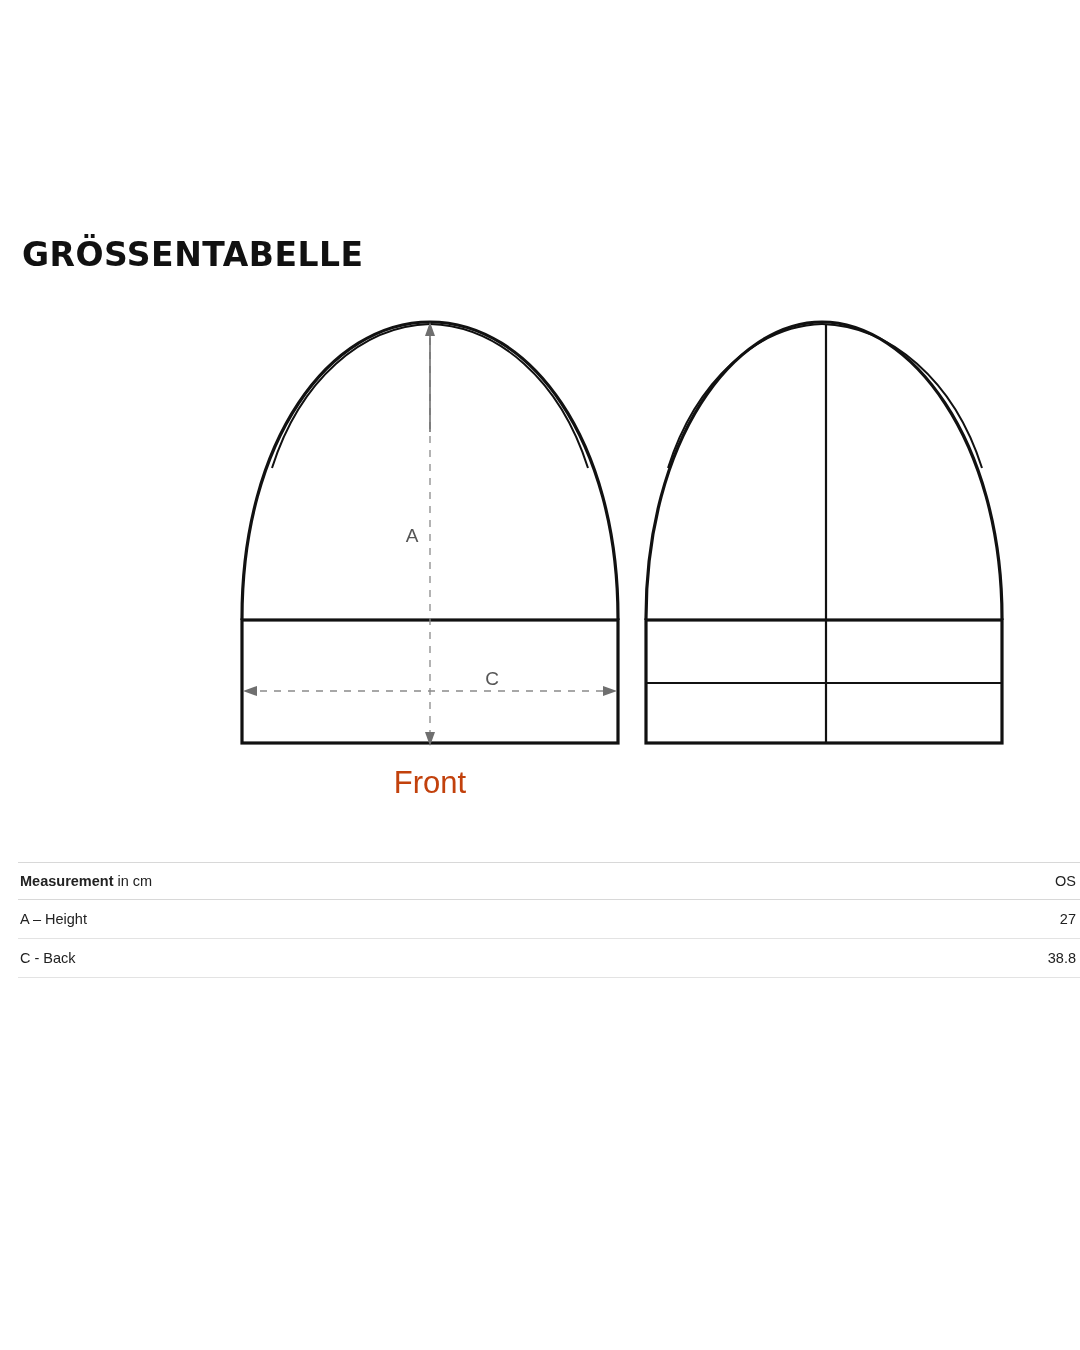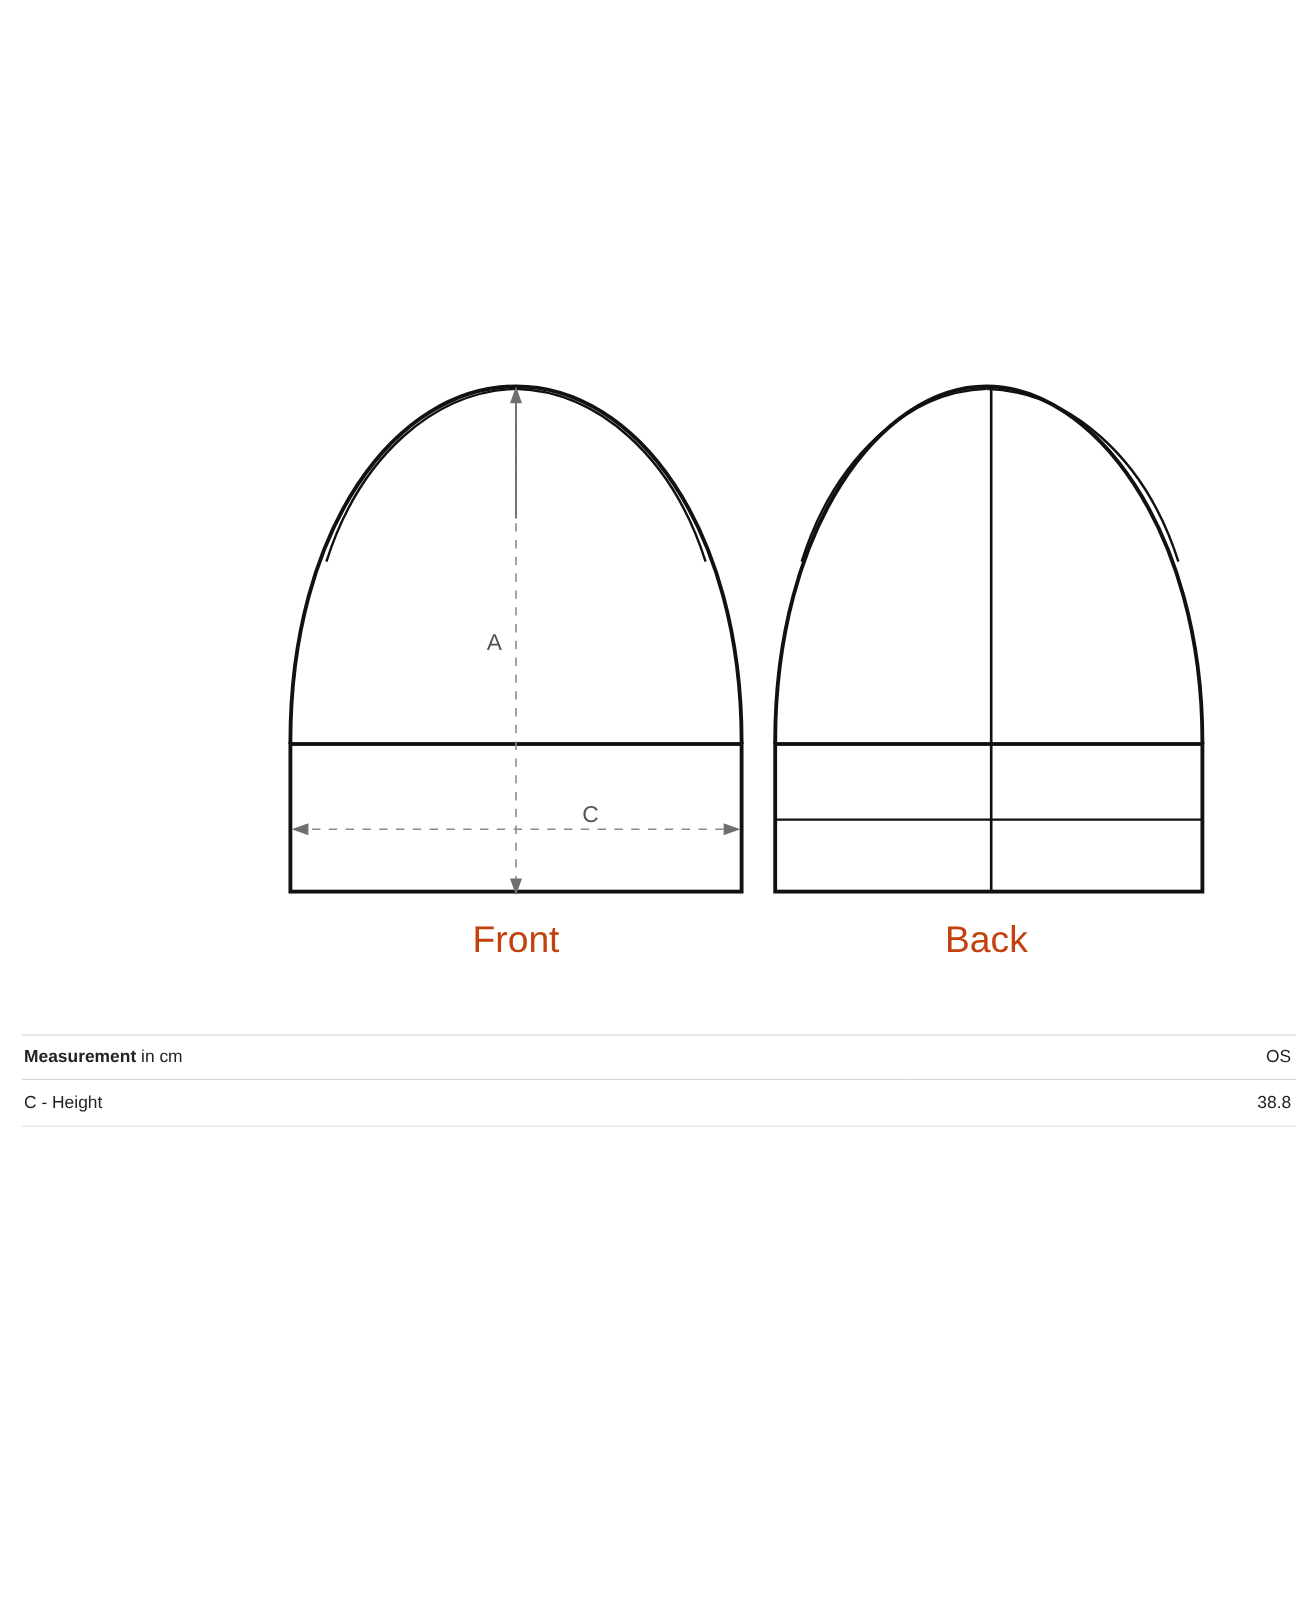--- a/index.html
+++ b/index.html
@@ -101,20 +101,21 @@
   tbody tr:last-child th,
   tbody tr:last-child td {
     border-bottom: 1px solid #e3e3e3;
   }
 </style>
 </head>
 <body>
 
 <div class="page">
 
+  <div class="title">GRÖSSENTABELLE</div>
 
   <div class="diagram">
     <svg width="1080" height="540" viewBox="0 0 1080 540" xmlns="http://www.w3.org/2000/svg">
 
       <g>
 
         <path d="M242,320 L242,318 C242,140 330,22 430,22 C530,22 618,140 618,318 L618,320" fill="none" stroke="#111111" stroke-width="3.2"></path>
 
         <path d="M272,168 C300,80 362,26 430,24" fill="none" stroke="#111111" stroke-width="2"></path>
         <path d="M588,168 C560,80 498,26 430,24" fill="none" stroke="#111111" stroke-width="2"></path>
@@ -139,32 +140,35 @@
         <path d="M668,168 C696,80 758,26 822,24" fill="none" stroke="#111111" stroke-width="2"></path>
         <path d="M982,168 C954,80 890,26 822,24" fill="none" stroke="#111111" stroke-width="2"></path>
         <rect x="646" y="320" width="356" height="123" fill="none" stroke="#111111" stroke-width="3.2"></rect>
         <line x1="826" y1="24" x2="826" y2="443" stroke="#111111" stroke-width="2.2"></line>
         <line x1="646" y1="383" x2="1002" y2="383" stroke="#111111" stroke-width="1.8"></line>
       </g>
     </svg>
   </div>
 
   <div class="caption front">Front</div>
-  <div class="caption back">Back</div>
 
   <div class="table-wrap">
     <table class="size-table">
       <thead>
         <tr>
           <th class="col-measure"><span class="m-strong">Measurement</span><span class="m-light"> in cm</span></th>
           <th class="col-size">OS</th>
         </tr>
       </thead>
       <tbody>
         <tr>
-          <td class="col-measure">C - Height</td>
+          <td class="col-measure">A – Height</td>
+          <td class="col-size">27</td>
+        </tr>
+        <tr>
+          <td class="col-measure">C - Back</td>
           <td class="col-size">38.8</td>
         </tr>
       </tbody>
     </table>
   </div>
 
 </div>
 
 </body></html>

